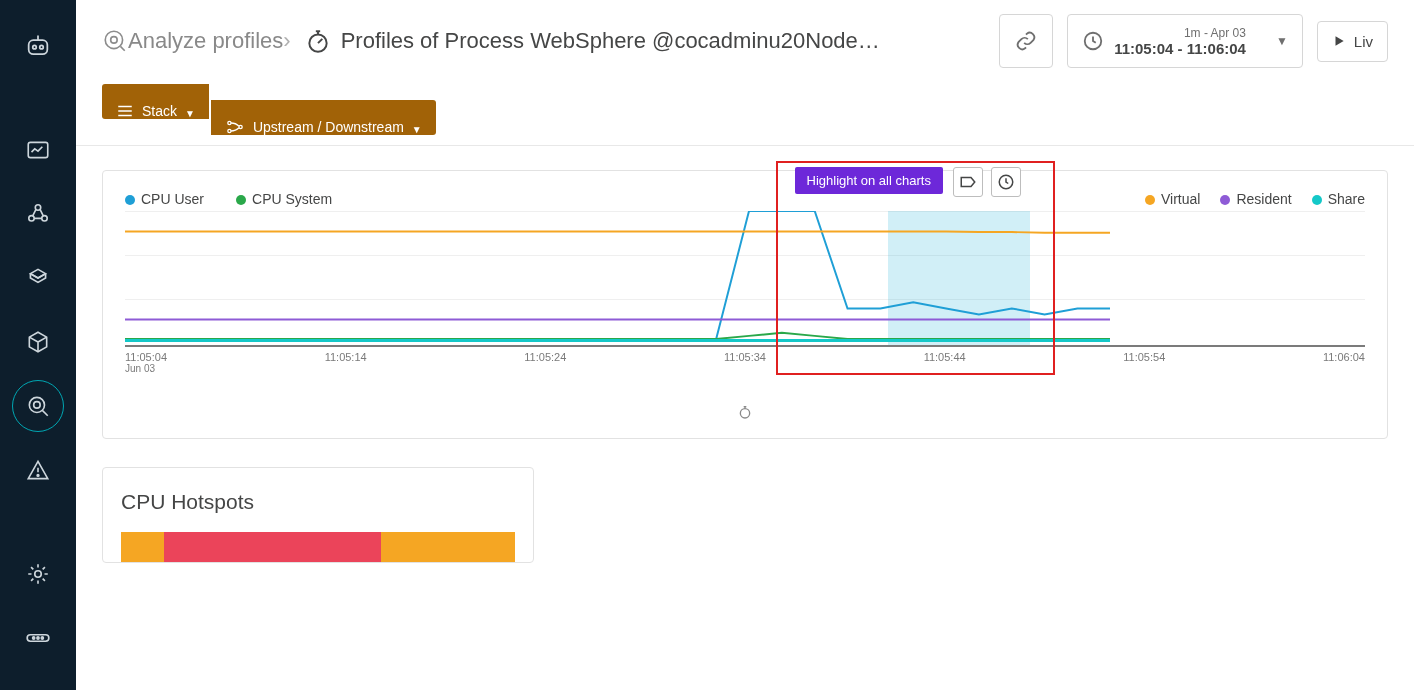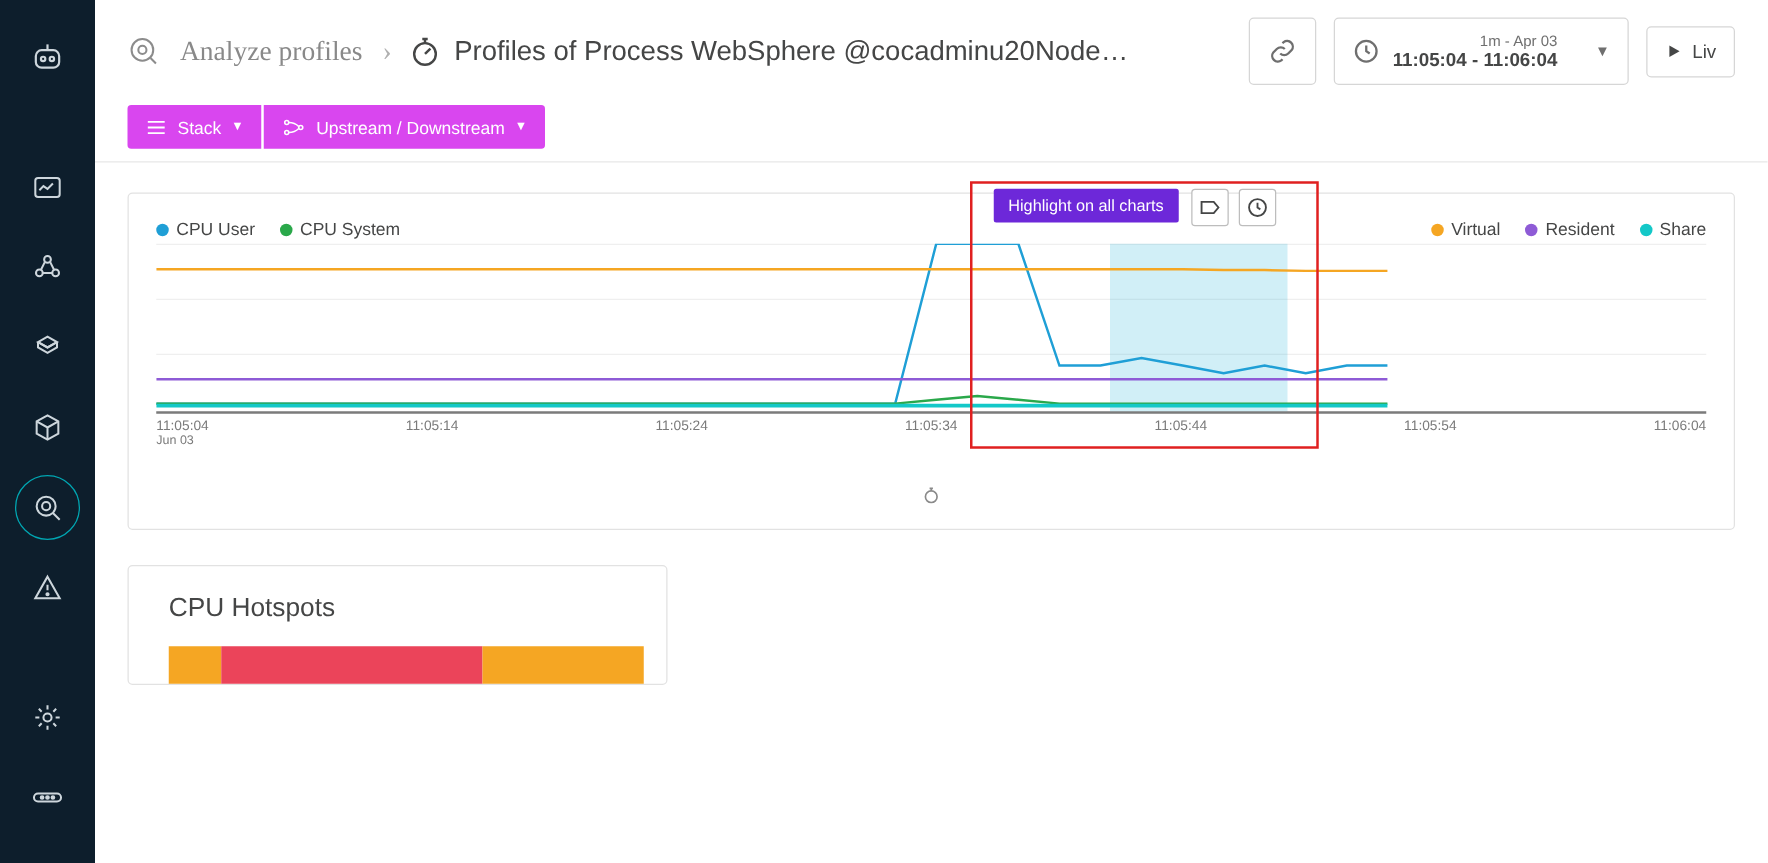--- a/index.html
+++ b/index.html
@@ -9,72 +9,72 @@
 .sidebar { position: fixed; left: 0; top: 0; width: 76px; height: 100%; background: #0d1e2c; display: flex; flex-direction: column; align-items: center; padding-top: 20px; gap: 12px; }
 .sidebar .nav-btn { width: 52px; height: 52px; display: flex; align-items: center; justify-content: center; border-radius: 50%; cursor: pointer; }
 .sidebar .nav-btn.active { border: 1px solid #00a6b2; }
 .sidebar svg { stroke: #cdd6dc; fill: none; stroke-width: 1.5; }
 
 
 .main { margin-left: 76px; height: 100%; display: flex; flex-direction: column; }
 
 
 .hdr { display: flex; align-items: center; padding: 14px 26px 10px 26px; gap: 14px; }
-.crumb { display: flex; align-items: center; gap: 16px; color: #898989; font-size: 22px; font-family: Liberation Serif, serif; }
+.crumb { display: flex; align-items: center; gap: 0; color: #898989; font-size: 22px; }
 .crumb .gt { color: #b0b0b0; }
 .crumb svg { stroke: #8c8c8c; fill: none; stroke-width: 1.5; }
 .page-title { display: flex; align-items: center; gap: 10px; font-size: 22px; color: #454646; }
 .page-title svg { stroke: #454646; fill: none; stroke-width: 1.8; }
 .hdr-spacer { flex: 1; }
 .sq-btn { width: 54px; height: 54px; border: 1px solid #d6d6d6; border-radius: 4px; display: flex; align-items: center; justify-content: center; cursor: pointer; }
 .time-btn { height: 54px; border: 1px solid #d6d6d6; border-radius: 4px; padding: 0 14px; display: flex; align-items: center; gap: 10px; cursor: pointer; }
 .time-btn .time-txt { display: flex; flex-direction: column; }
 .time-btn .time-txt .top { font-size: 12px; color: #6f6f6f; text-align: right; }
 .time-btn .time-txt .bot { font-size: 15px; font-weight: 600; color: #454646; }
 .time-btn .caret { font-size: 12px; color: #6f6f6f; margin-left: 20px; }
 .live-btn { height: 41px; border: 1px solid #d6d6d6; border-radius: 4px; padding: 0 14px; display: flex; align-items: center; gap: 8px; font-size: 15px; color: #454646; cursor: pointer; }
 
 
 .tb { padding: 6px 26px 10px 26px; display: flex; gap: 2px; }
-.tb-btn { background: #d946ef; color: #fff; height: 35px; padding: 0 14px; display: flex; align-items: center; gap: 8px; font-size: 14px; cursor: pointer; }
+.tb-btn { background: #a16207; color: #fff; height: 35px; padding: 0 14px; display: flex; align-items: flex-end; gap: 8px; font-size: 14px; cursor: pointer; }
 .tb-btn:first-child { border-radius: 3px 0 0 3px; }
-.tb-btn:last-child { border-radius: 0 3px 3px 0; }
+.tb-btn:last-child { border-radius: 0 3px 3px 0; margin-top: 16px; }
 .tb-caret { font-size: 10px; }
 
 .divider { border-bottom: 1px solid #e8e8e8; margin: 0; }
 
 
 .tabs { display: flex; gap: 30px; padding: 20px 26px 0 26px; border-bottom: 1px solid #e8e8e8; }
 .tab { padding: 0 4px 12px 4px; color: #898989; font-size: 15px; cursor: pointer; border-bottom: 3px solid transparent; }
 .tab.active { color: #454646; border-bottom: 3px solid #00b4c8; }
 
 
 .content { padding: 24px 26px; overflow: auto; }
 .card { border: 1px solid #e2e2e2; border-radius: 4px; padding: 20px 22px 14px 22px; position: relative; }
-.legend-row { display: flex; align-items: center; gap: 20px; font-size: 14px; color: #454646; margin-bottom: 4px; }
+.legend-row { display: flex; align-items: center; gap: 32px; font-size: 14px; color: #454646; margin-bottom: 4px; }
 .legend-row .r { margin-left: auto; display: flex; gap: 20px; align-items: center; }
 .dot { display: inline-block; width: 10px; height: 10px; border-radius: 50%; margin-right: 6px; vertical-align: middle; }
 .ymax { font-size: 11px; color: #9a9a9a; margin-bottom: 2px; }
 .ymax-r { font-size: 11px; color: #9a9a9a; margin-bottom: 2px; text-align: right; }
 .yaxis-wrap { display: flex; justify-content: space-between; }
 
 
 .chart { position: relative; height: 136px; border-bottom: 2px solid #7b7b7b; margin-top: 2px; }
 .grid-line { position: absolute; left: 0; right: 0; height: 1px; background: #efefef; }
 .series { position: absolute; left: 0; right: 0; bottom: 0; height: 100%; }
 .x-ticks { display: flex; justify-content: space-between; font-size: 11px; color: #7a7a7a; margin-top: 4px; position: relative; }
 .x-sub { font-size: 10px; color: #7a7a7a; }
 .highlight-zone { position: absolute; top: 0; bottom: 0; background: rgba(0,164,213,0.18); }
 .red-box { position: absolute; border: 2px solid #e02020; pointer-events: none; }
 .tt { position: absolute; background: #6d28d9; color: #fff; font-size: 13px; padding: 6px 12px; border-radius: 2px; white-space: nowrap; }
 .tt-btn { position: absolute; width: 30px; height: 30px; border: 1px solid #bdbdbd; border-radius: 3px; background: #fff; display: flex; align-items: center; justify-content: center; cursor: pointer; }
 .timer-icon { text-align: center; margin-top: 30px; color: #8a8a8a; }
 
 
-.hotspot-card { border: 1px solid #e2e2e2; border-radius: 4px; margin-top: 28px; width: 432px; padding: 22px 18px 0 32px; }
+.hotspot-card { border: 1px solid #e2e2e2; border-radius: 4px; margin-top: 28px; width: 432px; padding: 22px 18px 0 18px; }
 .hot-title { font-size: 21px; font-weight: 500; color: #454646; margin-bottom: 18px; }
 .hot-bar { height: 30px; display: flex; width: 100%; }
 </style>
 </head>
 <body>
 
 <div class="sidebar">
   <div class="nav-btn">
     <svg width="28" height="28" viewBox="0 0 24 24">
         <rect x="4" y="7" width="16" height="12" rx="4"></rect>

